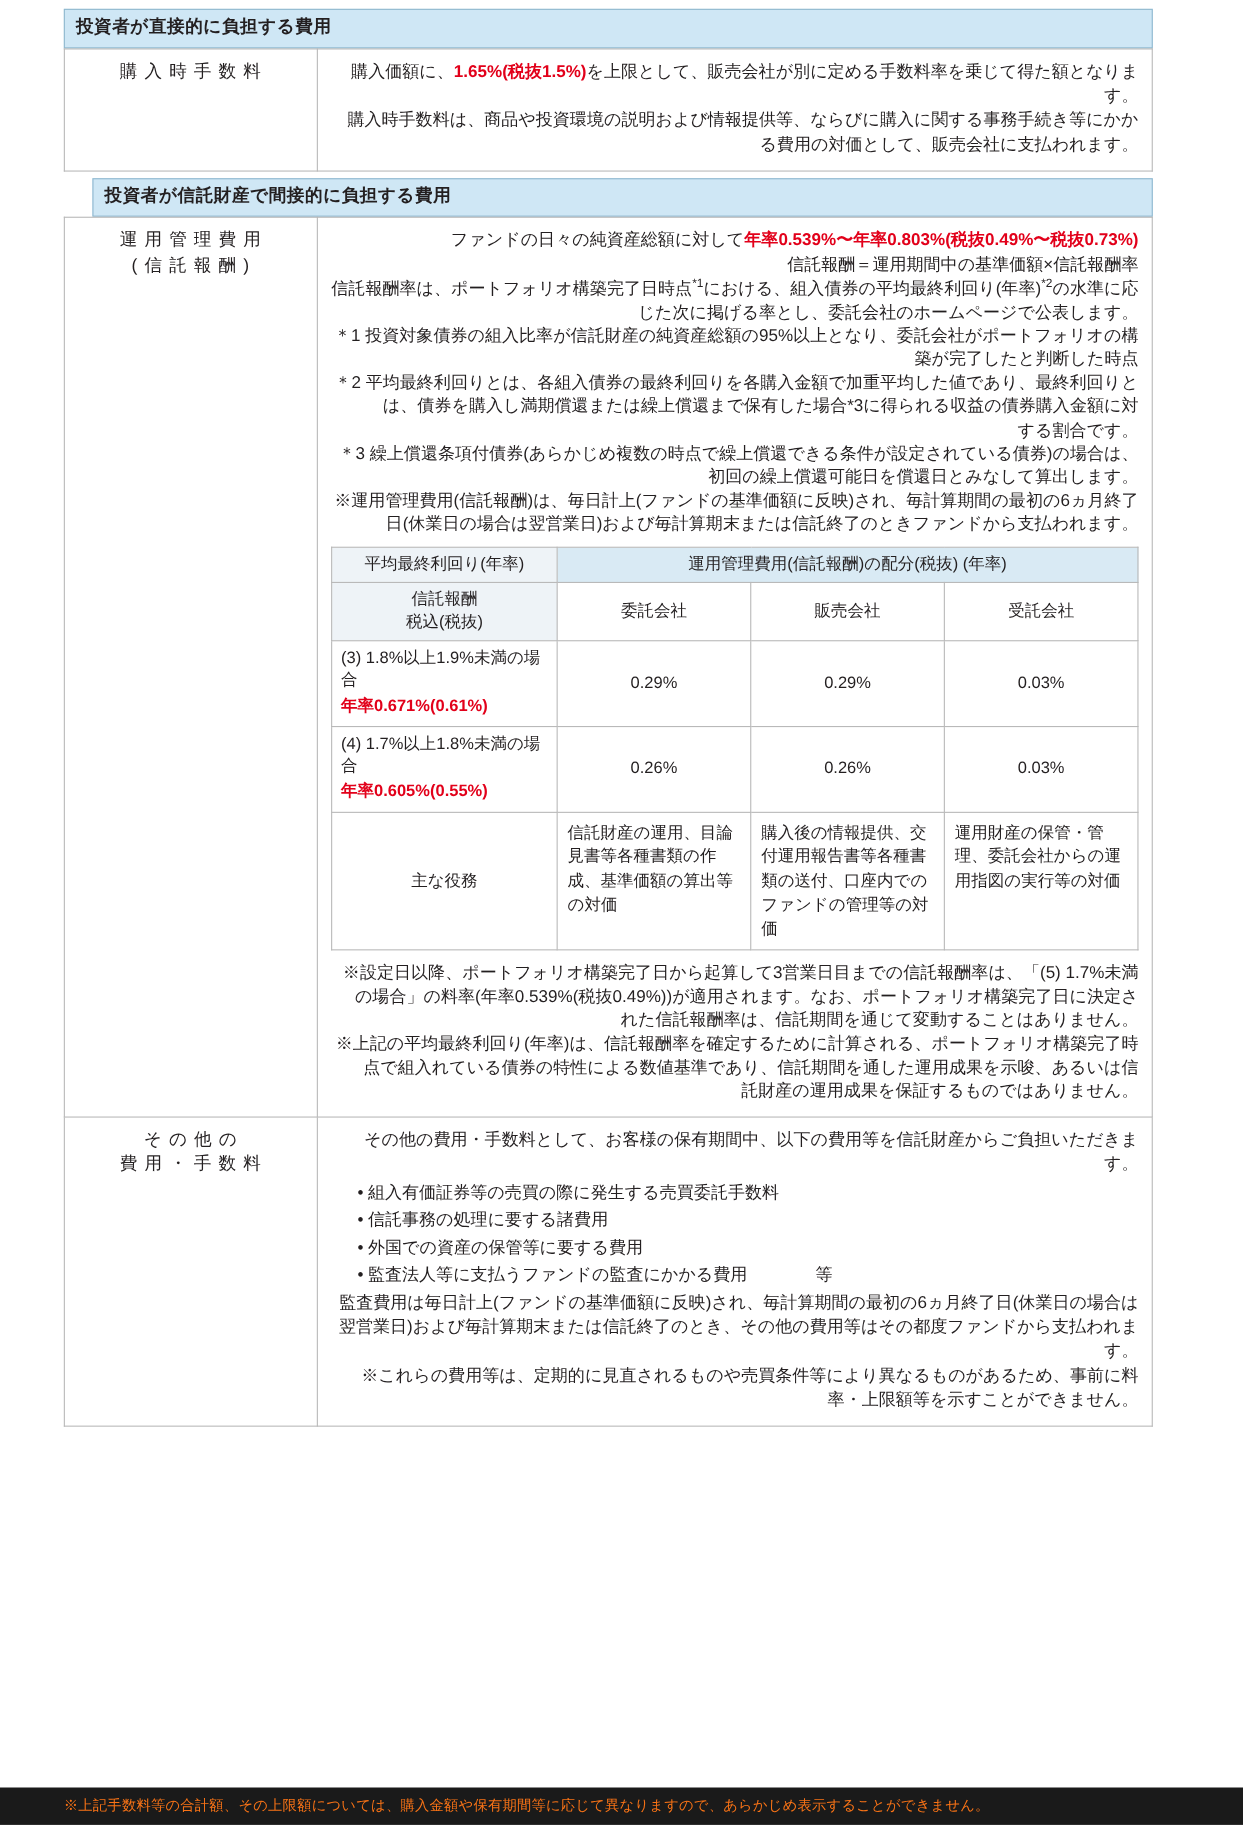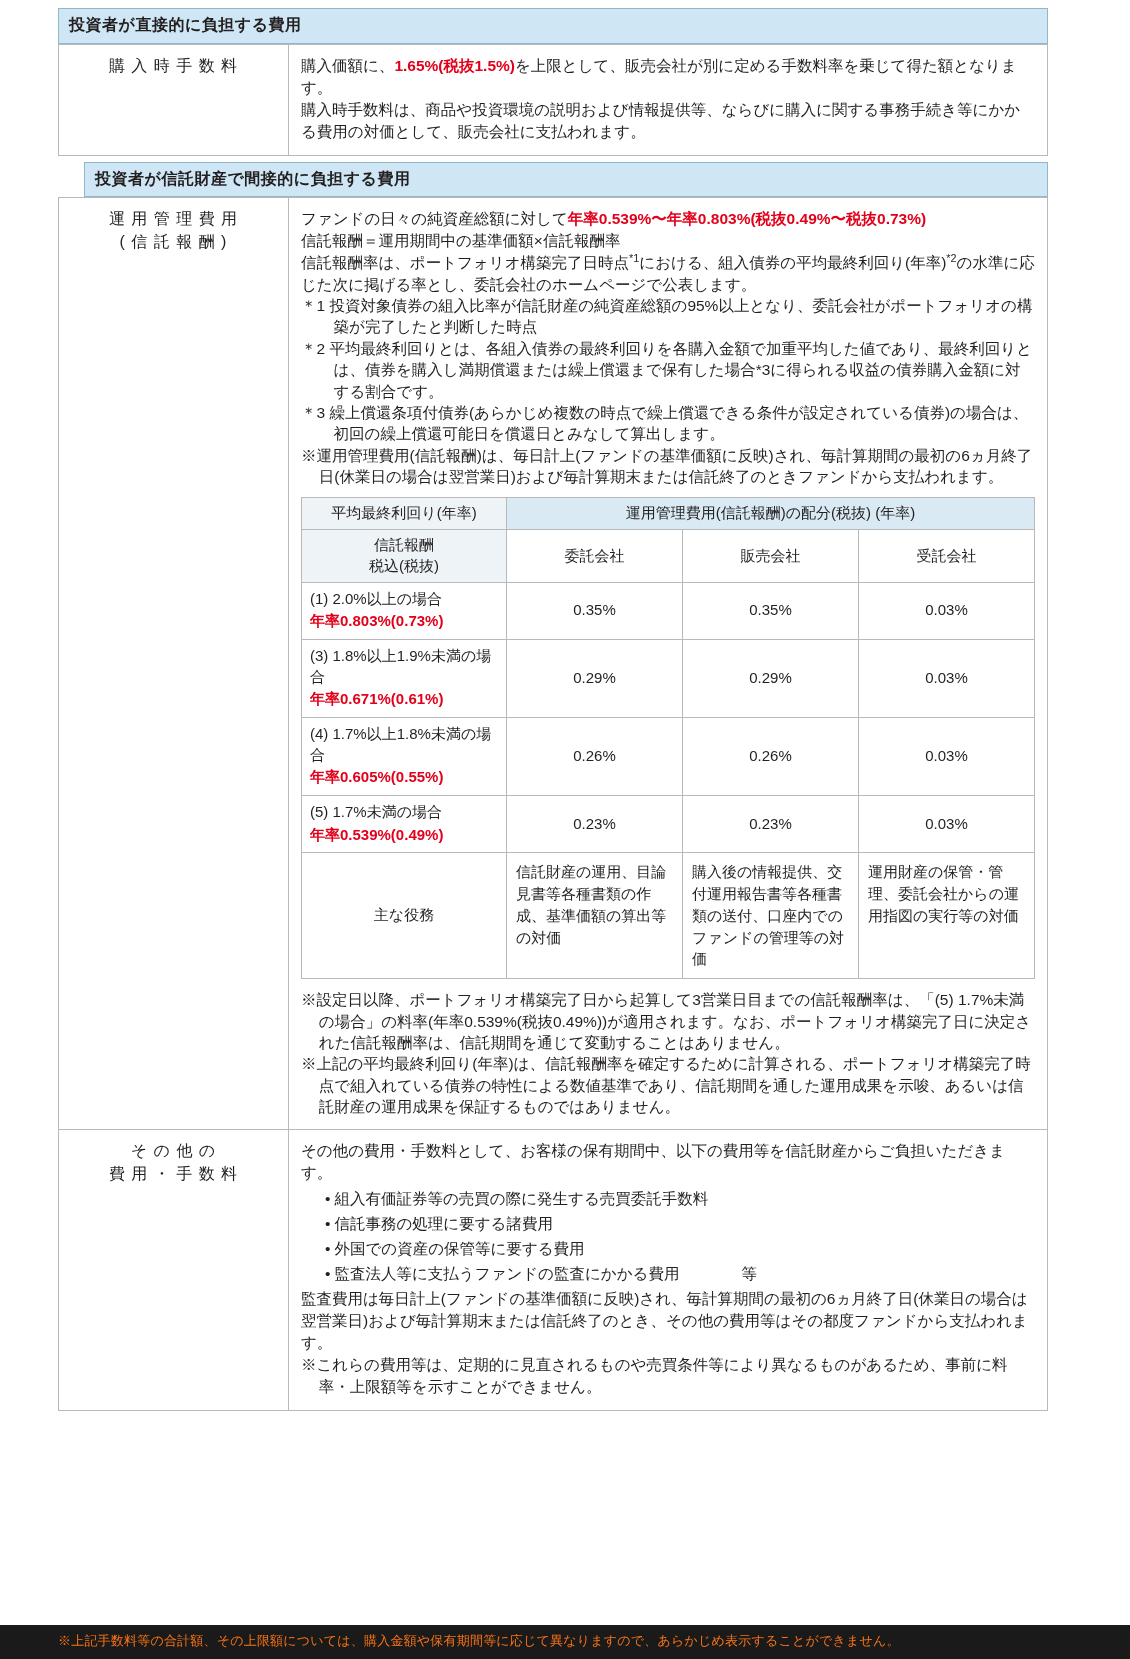--- a/index.html
+++ b/index.html
@@ -43,21 +43,21 @@
     width: 230px;
     text-align: center;
     vertical-align: middle;
     font-size: 16px;
     letter-spacing: 1px;
     padding-left: 6px;
     padding-right: 6px;
   }
   td.label .l2 { display: block; }
   .red { color: #e2001a; font-weight: bold; }
-  .body-text p { margin: 0; }
+  .body-text p { margin: 0; text-align: right; }
   .note-indent {
     padding-left: 2.1em;
     text-indent: -2.1em;
   }
   .note-indent2 {
     padding-left: 1.15em;
     text-indent: -1.15em;
   }
   .sup { font-size: 0.7em; vertical-align: super; }
 
@@ -168,52 +168,34 @@
               <span style="display:block">信託報酬</span>
               <span style="display:block">税込(税抜)</span>
             </th>
             <th>委託会社</th>
             <th>販売会社</th>
             <th>受託会社</th>
           </tr>
 
           <tr>
             <td class="rate-cell">
-              <span class="r1">(1) 2.0%以上の場合</span>
-              <span class="r2 red">年率0.803%(0.73%)</span>
-            </td>
-            <td>0.35%</td>
-            <td>0.35%</td>
-            <td>0.03%</td>
-          </tr>
-          <tr>
-            <td class="rate-cell">
               <span class="r1">(3) 1.8%以上1.9%未満の場合</span>
               <span class="r2 red">年率0.671%(0.61%)</span>
             </td>
             <td>0.29%</td>
             <td>0.29%</td>
             <td>0.03%</td>
           </tr>
           <tr>
             <td class="rate-cell">
               <span class="r1">(4) 1.7%以上1.8%未満の場合</span>
               <span class="r2 red">年率0.605%(0.55%)</span>
             </td>
             <td>0.26%</td>
             <td>0.26%</td>
-            <td>0.03%</td>
-          </tr>
-          <tr>
-            <td class="rate-cell">
-              <span class="r1">(5) 1.7%未満の場合</span>
-              <span class="r2 red">年率0.539%(0.49%)</span>
-            </td>
-            <td>0.23%</td>
-            <td>0.23%</td>
             <td>0.03%</td>
           </tr>
 
           <tr>
             <td class="role-label">主な役務</td>
             <td class="role-cell">信託財産の運用、目論見書等各種書類の作成、基準価額の算出等の対価</td>
             <td class="role-cell">購入後の情報提供、交付運用報告書等各種書類の送付、口座内でのファンドの管理等の対価</td>
             <td class="role-cell">運用財産の保管・管理、委託会社からの運用指図の実行等の対価</td>
           </tr>
         </tbody>

